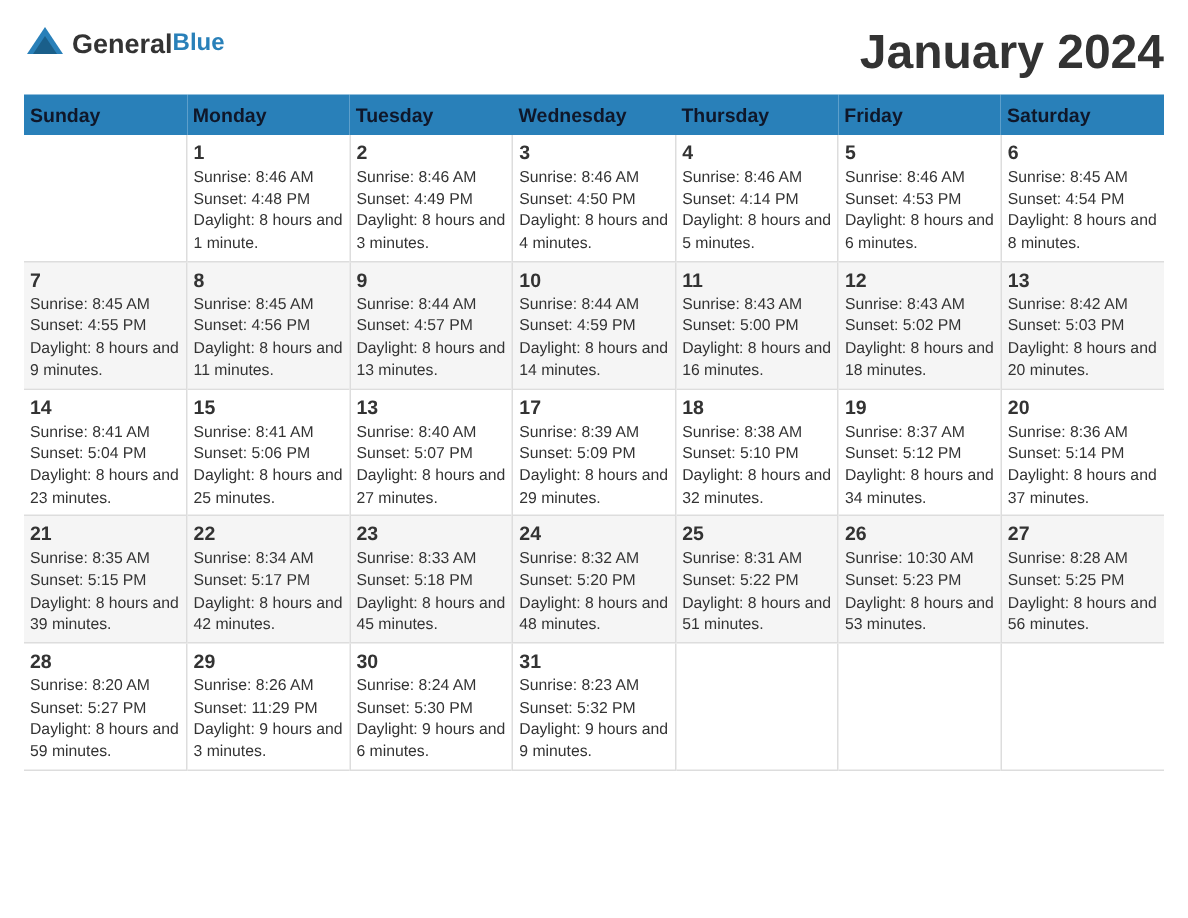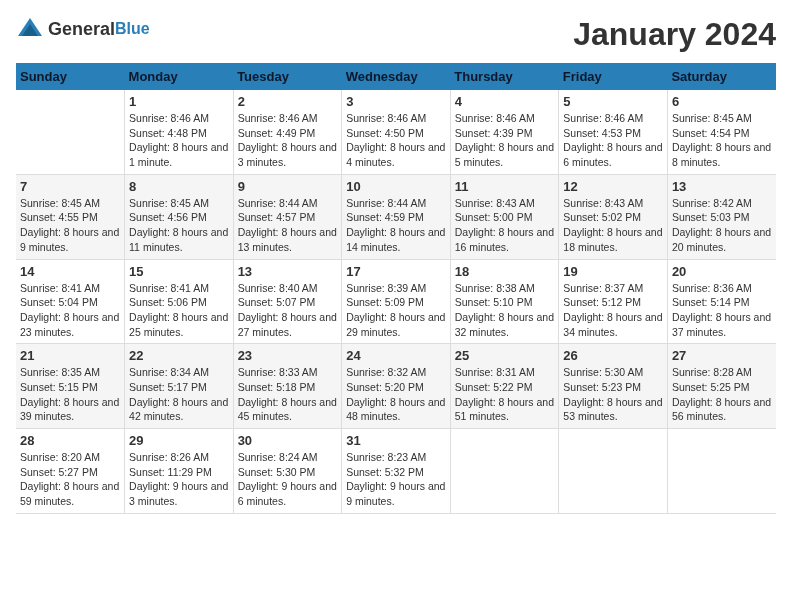--- a/index.html
+++ b/index.html
@@ -149,21 +149,21 @@
         <td>
           <span class="day-num">3</span>
           <div class="day-info">Sunrise: 8:46 AM
 Sunset: 4:50 PM
 Daylight: 8 hours
 and 4 minutes.</div>
         </td>
         <td>
           <span class="day-num">4</span>
           <div class="day-info">Sunrise: 8:46 AM
-Sunset: 4:39 PM
+Sunset: 4:14 PM
 Daylight: 8 hours
 and 5 minutes.</div>
         </td>
         <td>
           <span class="day-num">5</span>
           <div class="day-info">Sunrise: 8:46 AM
 Sunset: 4:53 PM
 Daylight: 8 hours
 and 6 minutes.</div>
         </td>
@@ -308,21 +308,21 @@
         </td>
         <td>
           <span class="day-num">25</span>
           <div class="day-info">Sunrise: 8:31 AM
 Sunset: 5:22 PM
 Daylight: 8 hours
 and 51 minutes.</div>
         </td>
         <td>
           <span class="day-num">26</span>
-          <div class="day-info">Sunrise: 5:30 AM
+          <div class="day-info">Sunrise: 10:30 AM
 Sunset: 5:23 PM
 Daylight: 8 hours
 and 53 minutes.</div>
         </td>
         <td>
           <span class="day-num">27</span>
           <div class="day-info">Sunrise: 8:28 AM
 Sunset: 5:25 PM
 Daylight: 8 hours
 and 56 minutes.</div>

